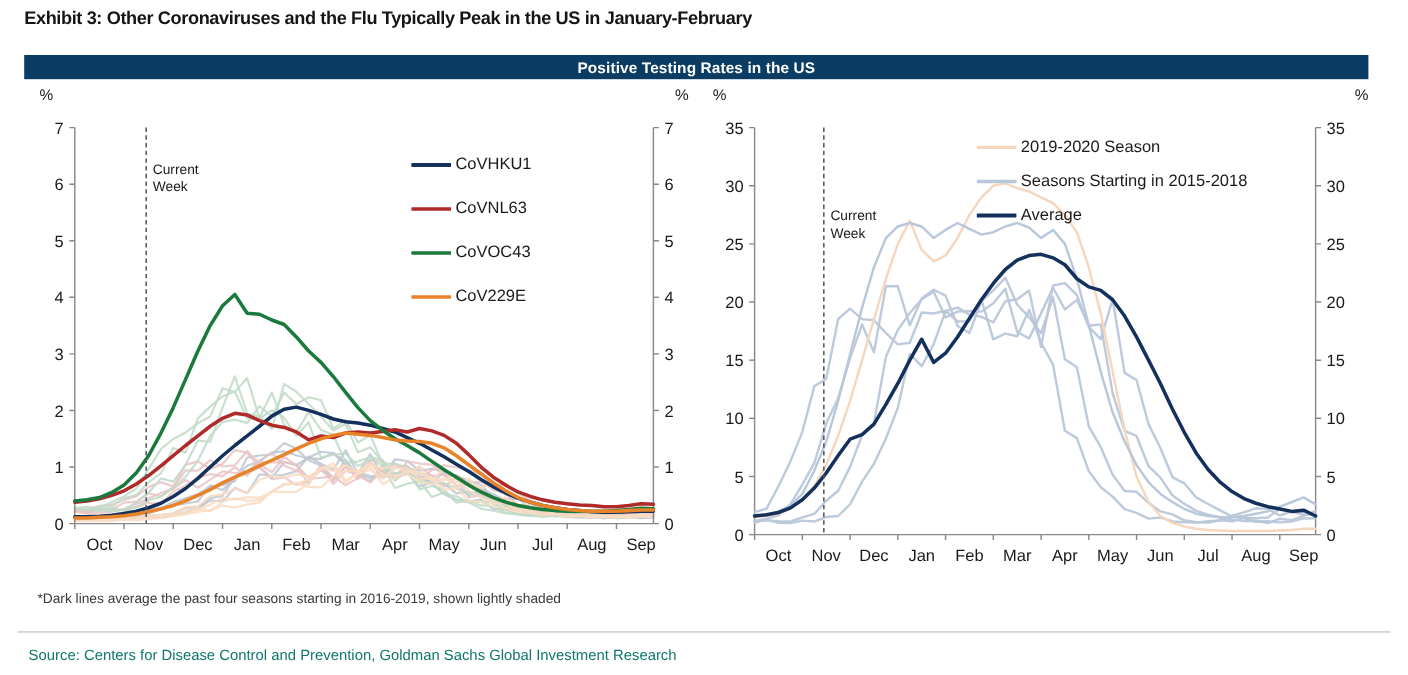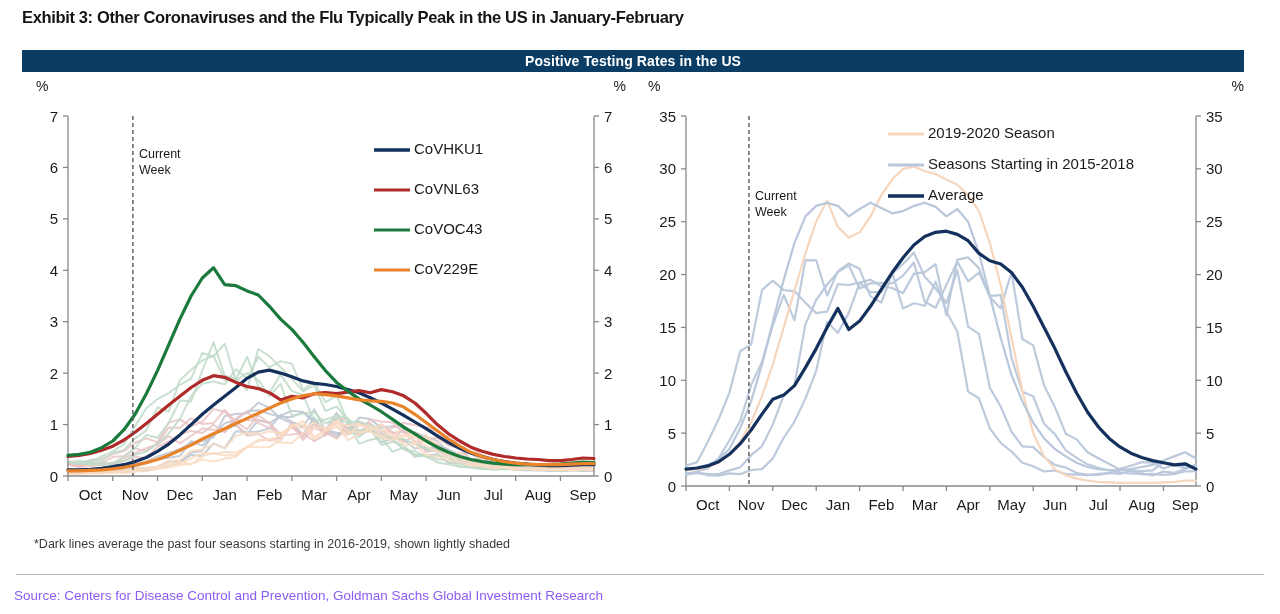--- a/index.html
+++ b/index.html
@@ -95,23 +95,23 @@
     margin-left: 12px;
   }
   .rule {
     position: absolute;
     left: 16px; top: 574px;
     width: 1248px; height: 1px;
     background: #bcbcbc;
   }
   .source {
     position: absolute;
-    left: 14px; top: 588px;
+    left: 26px; top: 588px;
     font-size: 13.5px;
-    color: #8b5cf6;
+    color: #0f766e;
     white-space: nowrap;
   }
 </style>
 </head>
 <body>
 
 <div class="exhibit-title">Exhibit 3: Other Coronaviruses and the Flu Typically Peak in the US in January-February</div>
 
 <div class="banner">
   <span>Positive Testing Rates in the US</span>

